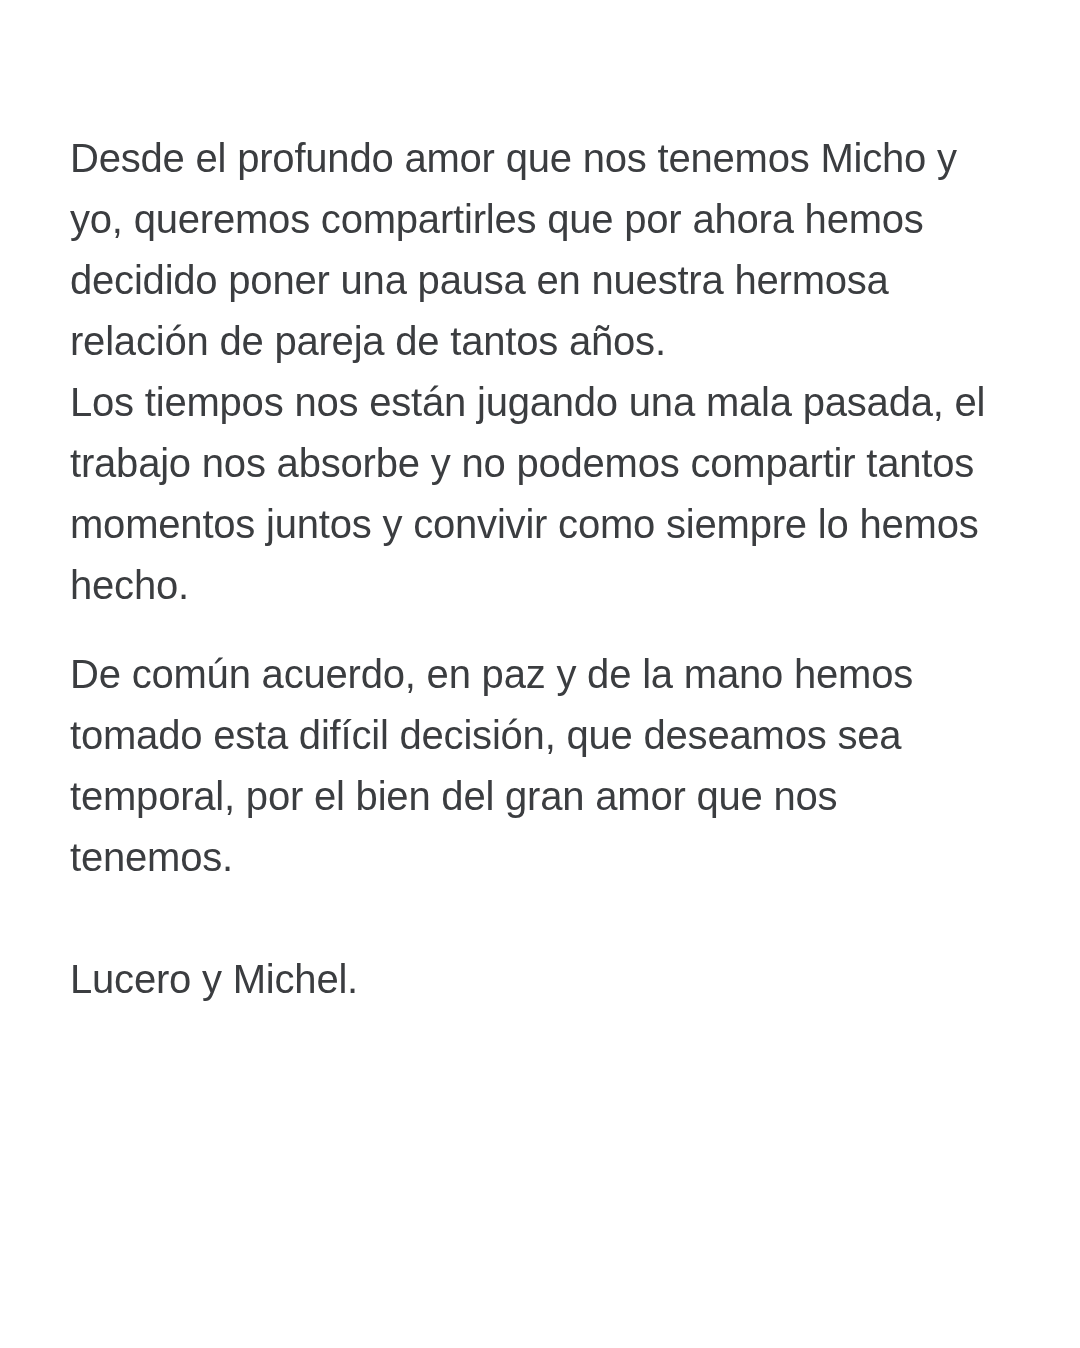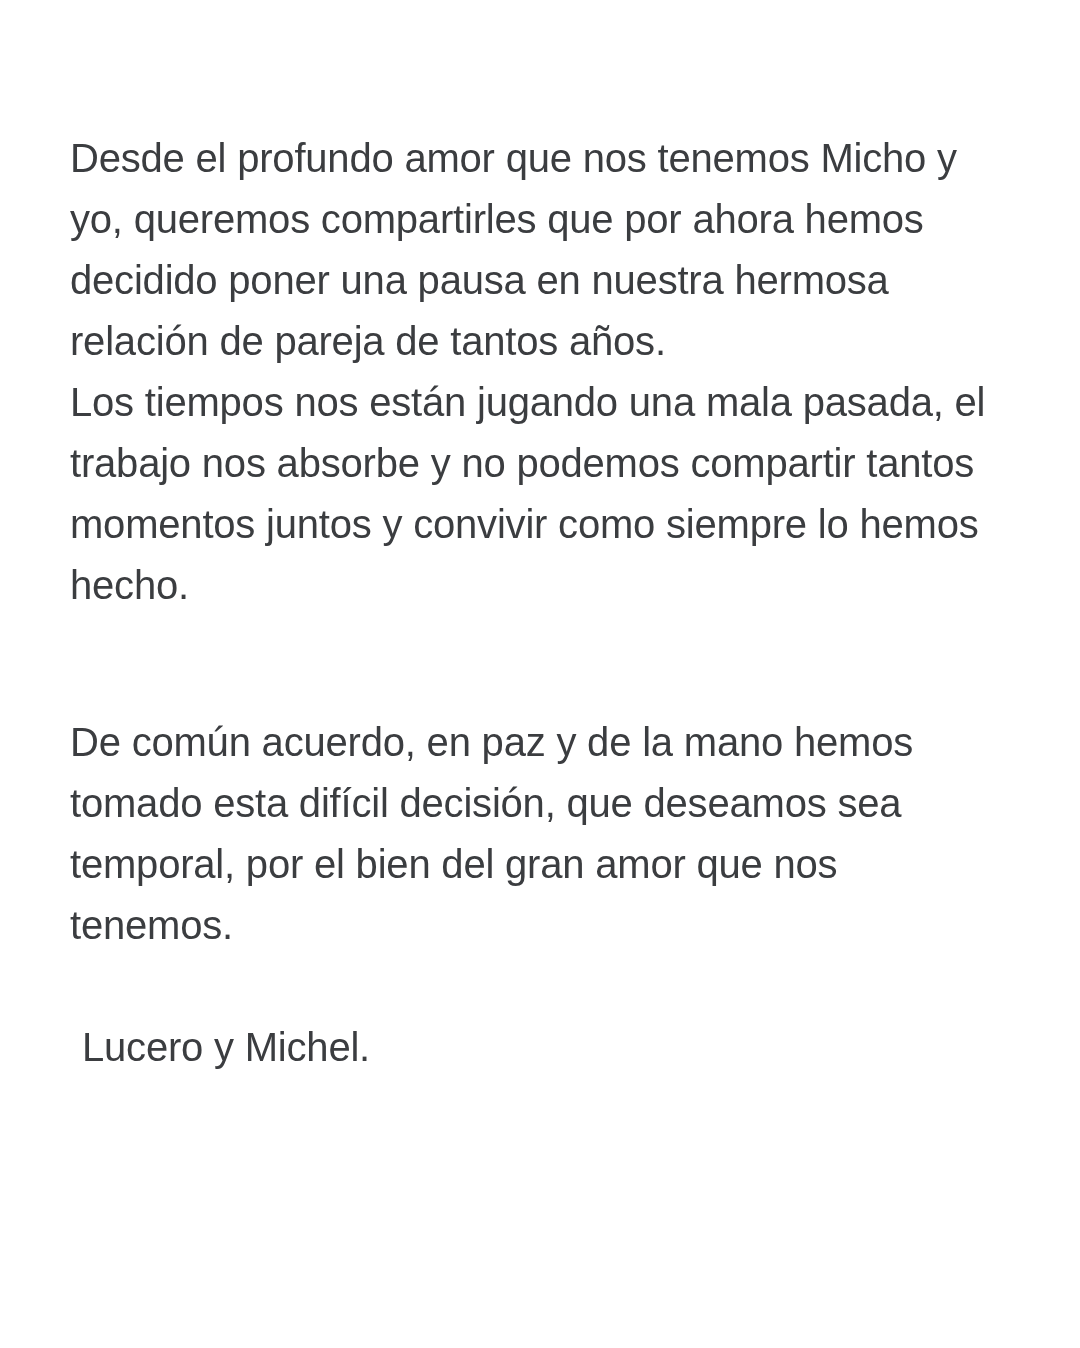--- a/index.html
+++ b/index.html
@@ -28,24 +28,24 @@
     margin: 0;
     color: #3b3d40;
     font-size: 40px;
     line-height: 61px;
     letter-spacing: -0.2px;
     font-weight: 400;
     white-space: pre-wrap;
     word-break: normal;
   }
   .paragraph + .paragraph {
-    margin-top: 96px;
+    margin-top: 28px;
   }
   .signature {
-    margin: 12px;
+    margin: 0;
     margin-top: 61px;
     color: #3b3d40;
     font-size: 40px;
     line-height: 61px;
     letter-spacing: -0.2px;
     font-weight: 400;
   }
 </style>
 </head>
 <body>

